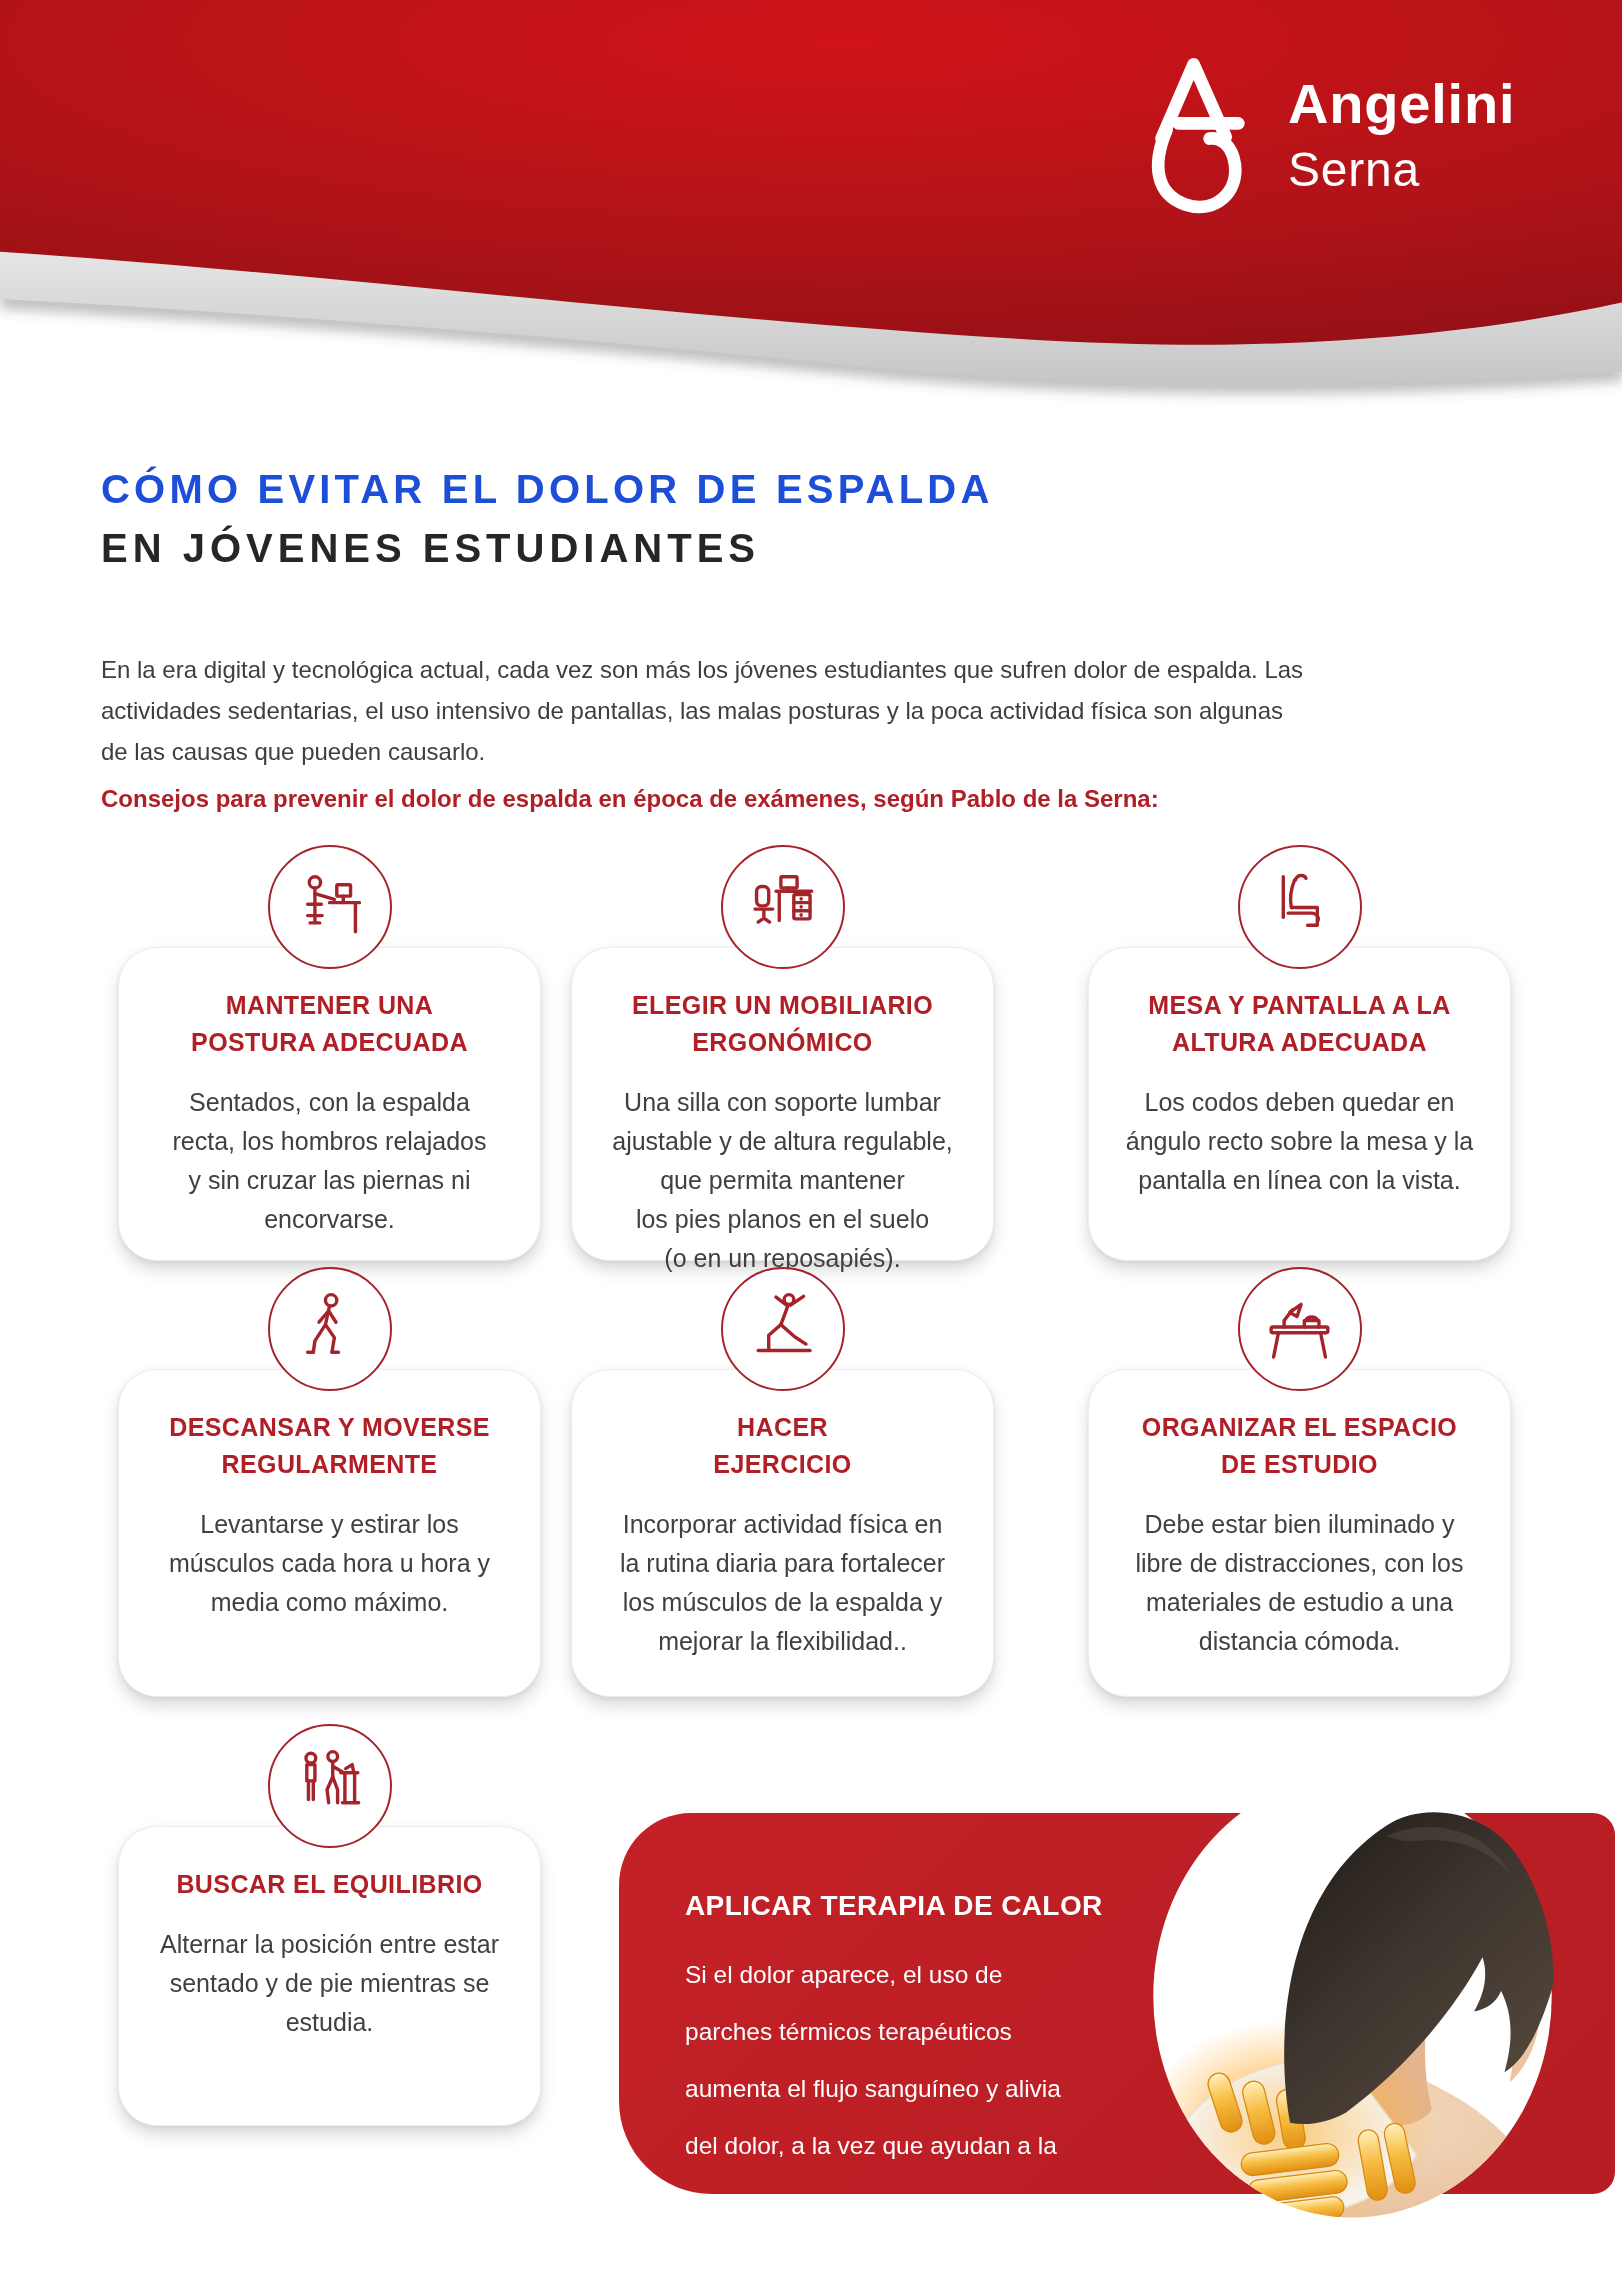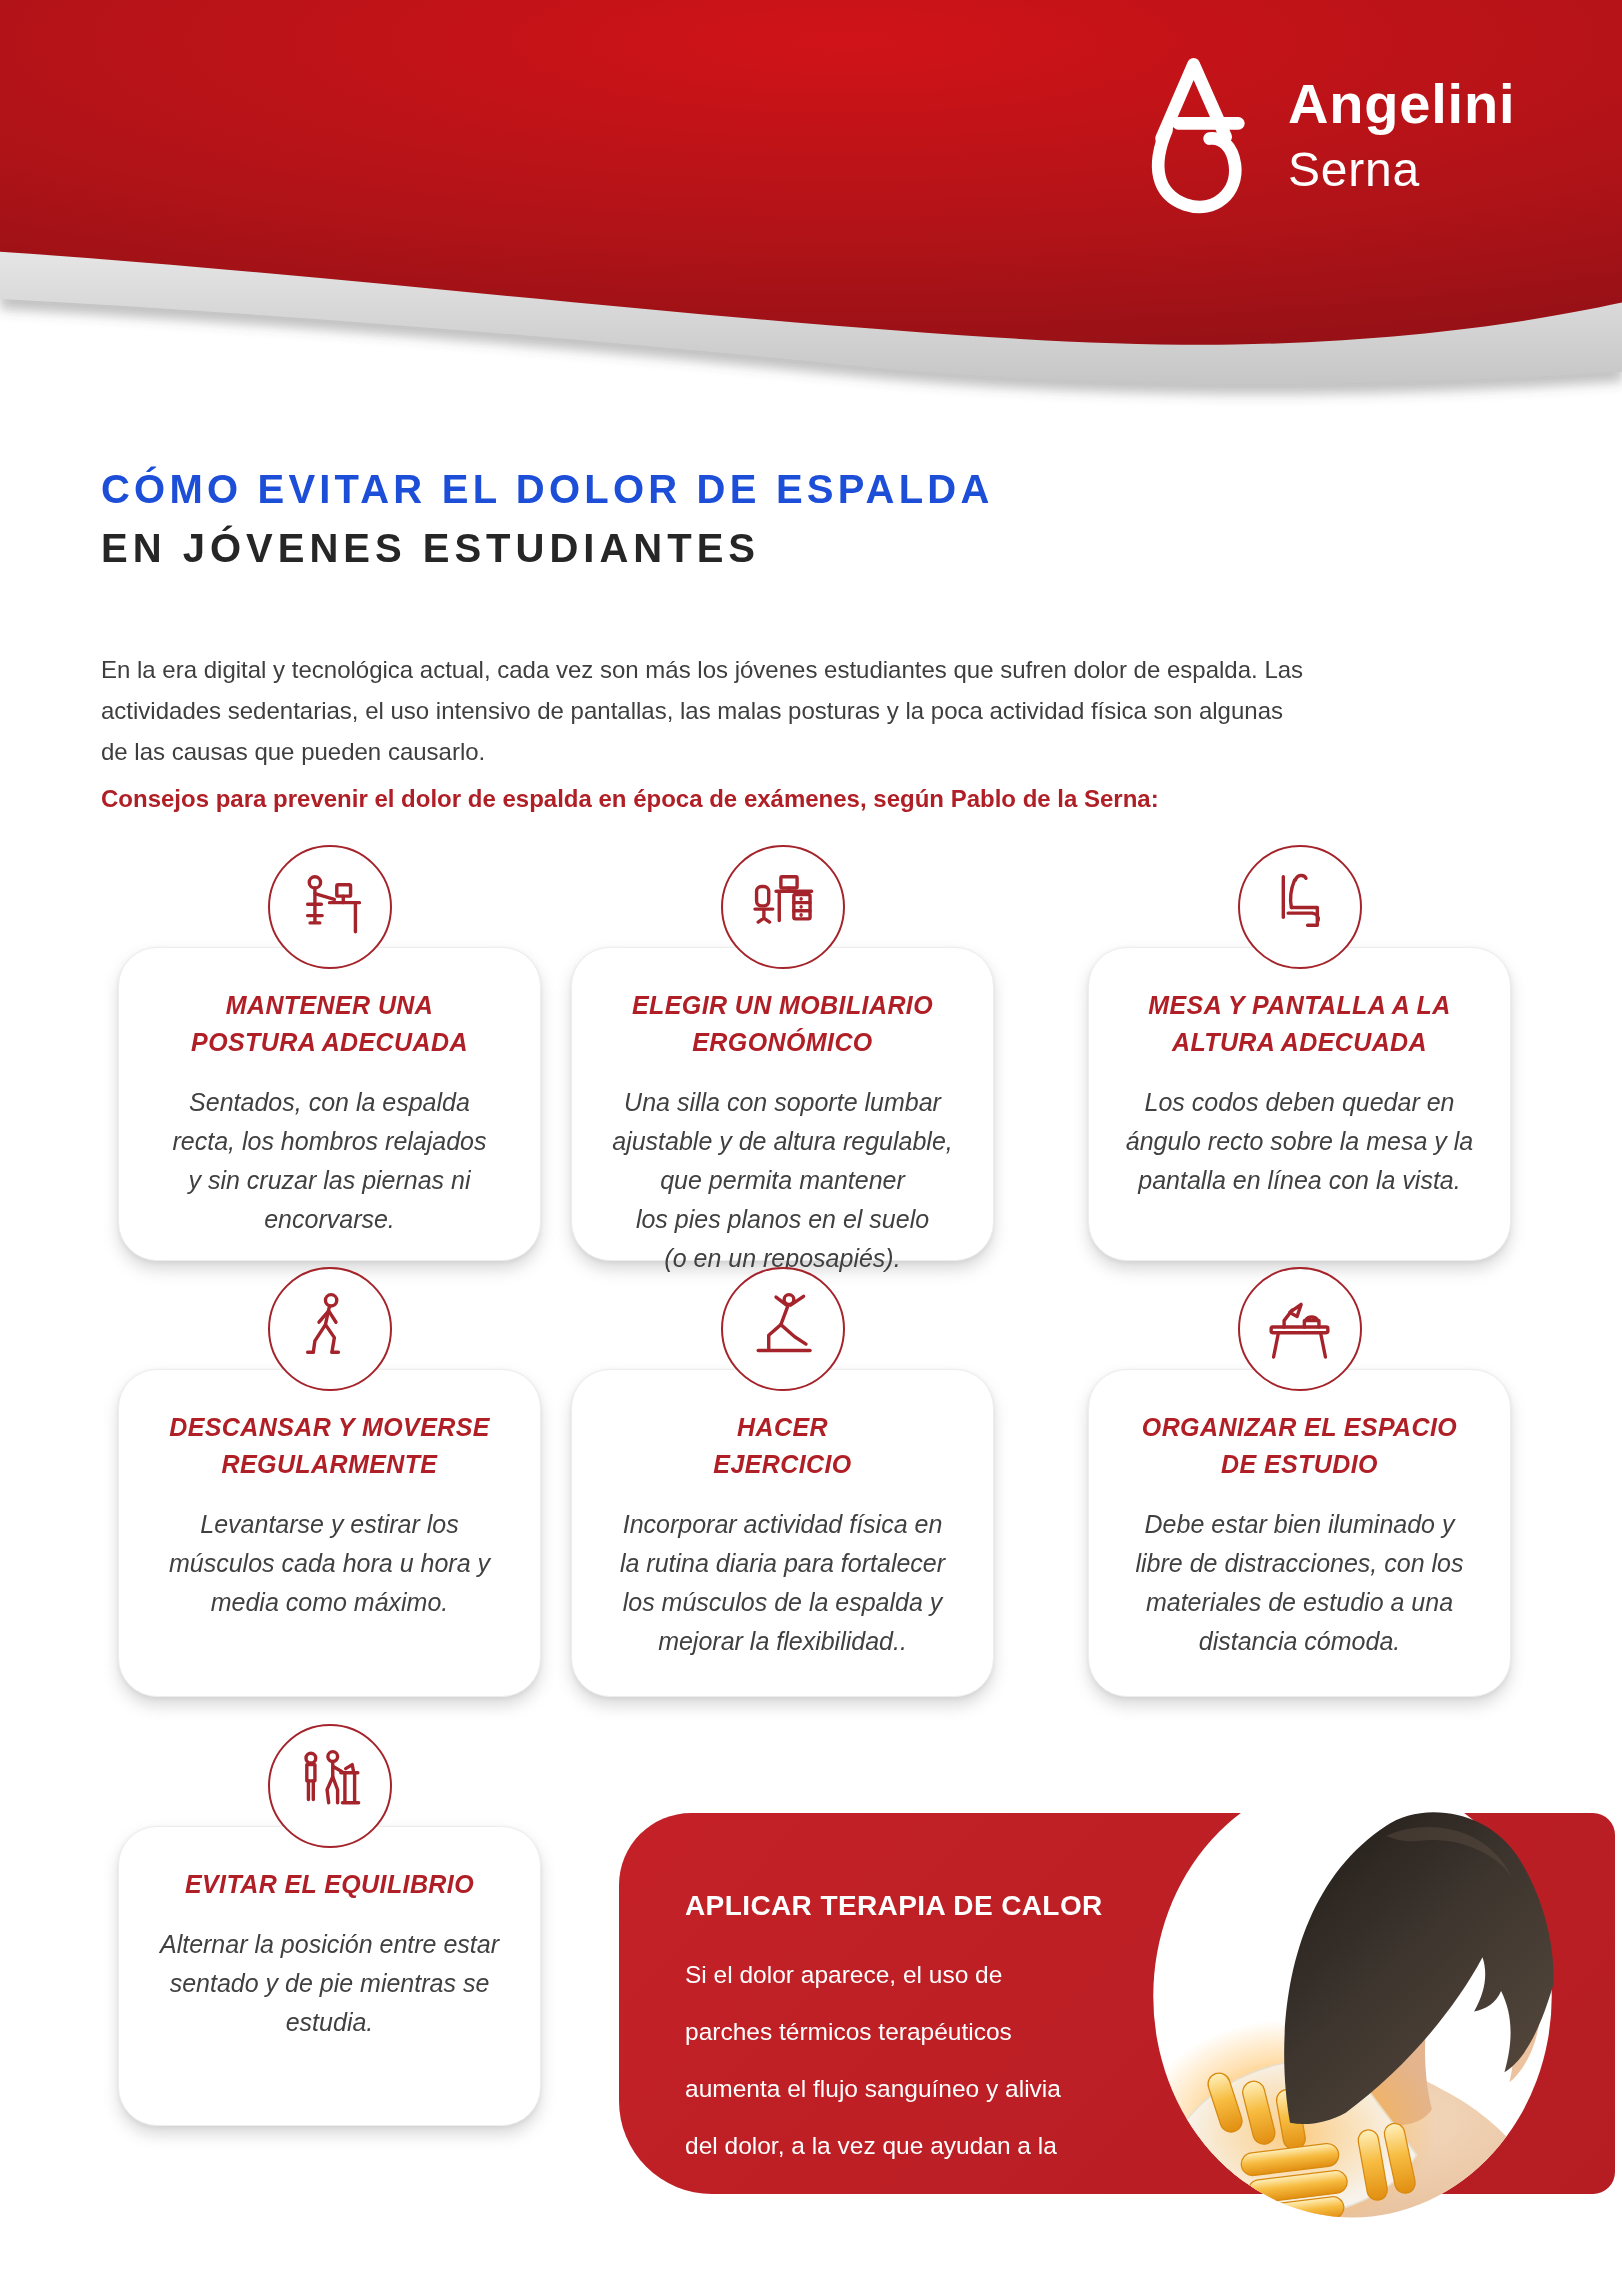--- a/index.html
+++ b/index.html
@@ -12,21 +12,21 @@
   .brand-text{margin-left:37px;margin-top:27px;color:#ffffff;line-height:1;}
   .brand-name{font-size:56px;font-weight:700;letter-spacing:0.8px;}
   .brand-sub{font-size:48px;font-weight:400;letter-spacing:0.8px;margin-top:13.5px;}
   
   .title-block{position:absolute;left:101px;top:467px;}
   .title-l1{font-size:40px;font-weight:700;letter-spacing:4.2px;color:#1d4ed8;}
   .title-l2{font-size:40px;font-weight:700;letter-spacing:5px;color:#262626;margin-top:14.4px;}
   .intro{position:absolute;left:101px;top:625px;width:1454px;font-size:24px;line-height:41px;color:#3e3e3e;}
   .lead{position:absolute;left:101px;top:761px;width:1454px;font-size:24px;font-weight:700;color:#b01f26;}
   
-  .tipcard{position:absolute;width:423px;font-style:italic;}
+  .tipcard{position:absolute;width:423px;}
   .c1{left:118px;} .c2{left:571px;} .c3{left:1088px;}
   .r1{top:947px;height:314px;} .r2{top:1369px;height:328px;} .r3{top:1826px;height:300px;}
   .cardbox{position:absolute;left:0;top:0;right:0;bottom:0;background:#ffffff;
            border:1.7px solid #ededed;border-radius:39px;
            box-shadow:0 8.5px 15px rgba(90,90,90,.22), 0 1.7px 4.2px rgba(0,0,0,.06);
            padding:39px 22px 17px 22px;box-sizing:border-box;text-align:center;z-index:1;}
   .icon-circle{position:absolute;left:50%;top:-102px;transform:translateX(-50%);
                width:120px;height:120px;border-radius:50%;background:#ffffff;
                border:2.5px solid #a5242b;z-index:2;display:flex;align-items:center;justify-content:center;}
   .icon-circle svg{width:81px;height:81px;}
@@ -215,21 +215,21 @@
         <path d="M24,43 V66 M30,43 V66"></path>
         <circle cx="54" cy="13" r="6"></circle>
         <path d="M54,20 V38 M54,25 L66,32"></path>
         <path d="M54,38 L47,54 L49,70 M54,38 L60,54 V70"></path>
         <path d="M64,33 H85 M69,33 V70 M81,33 V70 M66,70 H86"></path>
         <path d="M70,28 L78,23 L80,33"></path>
       </g>
         </svg>
     </div>
     <div class="cardbox">
-      <h2 class="card-title">EVITAR EL EQUILIBRIO</h2>
+      <h2 class="card-title">BUSCAR EL EQUILIBRIO</h2>
       <p class="card-body">Alternar la posición entre estar<br>sentado y de pie mientras se<br>estudia.</p>
     </div>
   </article>
 
   <section class="heat-panel">
     <h2 class="heat-title">APLICAR TERAPIA DE CALOR</h2>
     <p class="heat-body">Si el dolor aparece, el uso de<br>parches térmicos terapéuticos<br>aumenta el flujo sanguíneo y alivia<br>del dolor, a la vez que ayudan a la<br>relajación de los músculos.</p>
   </section>
 
   <svg class="photo" viewBox="0 0 520 560">

